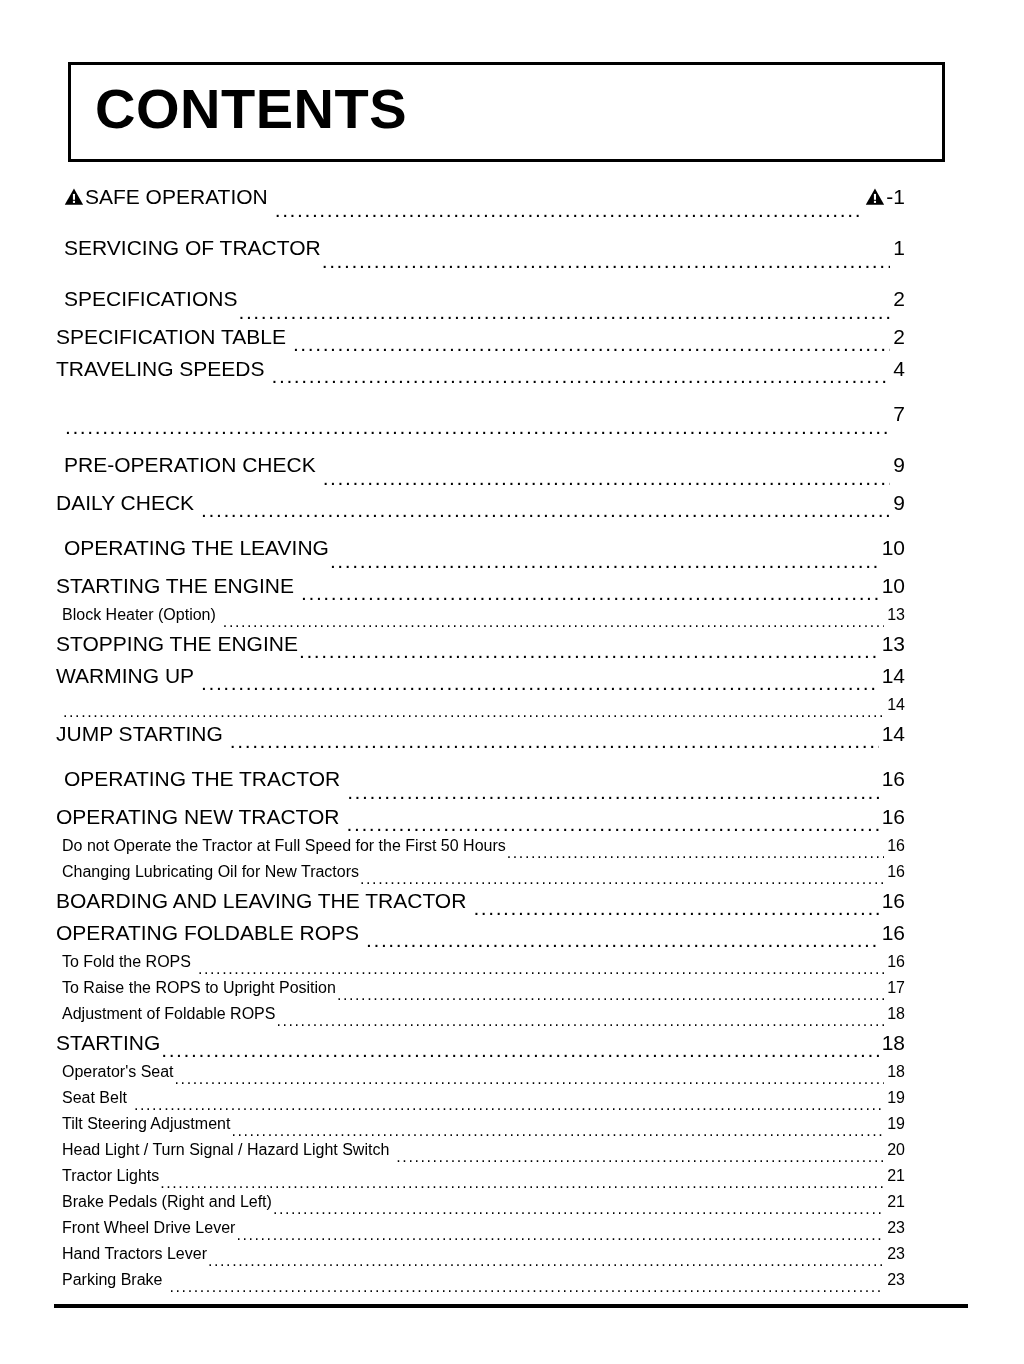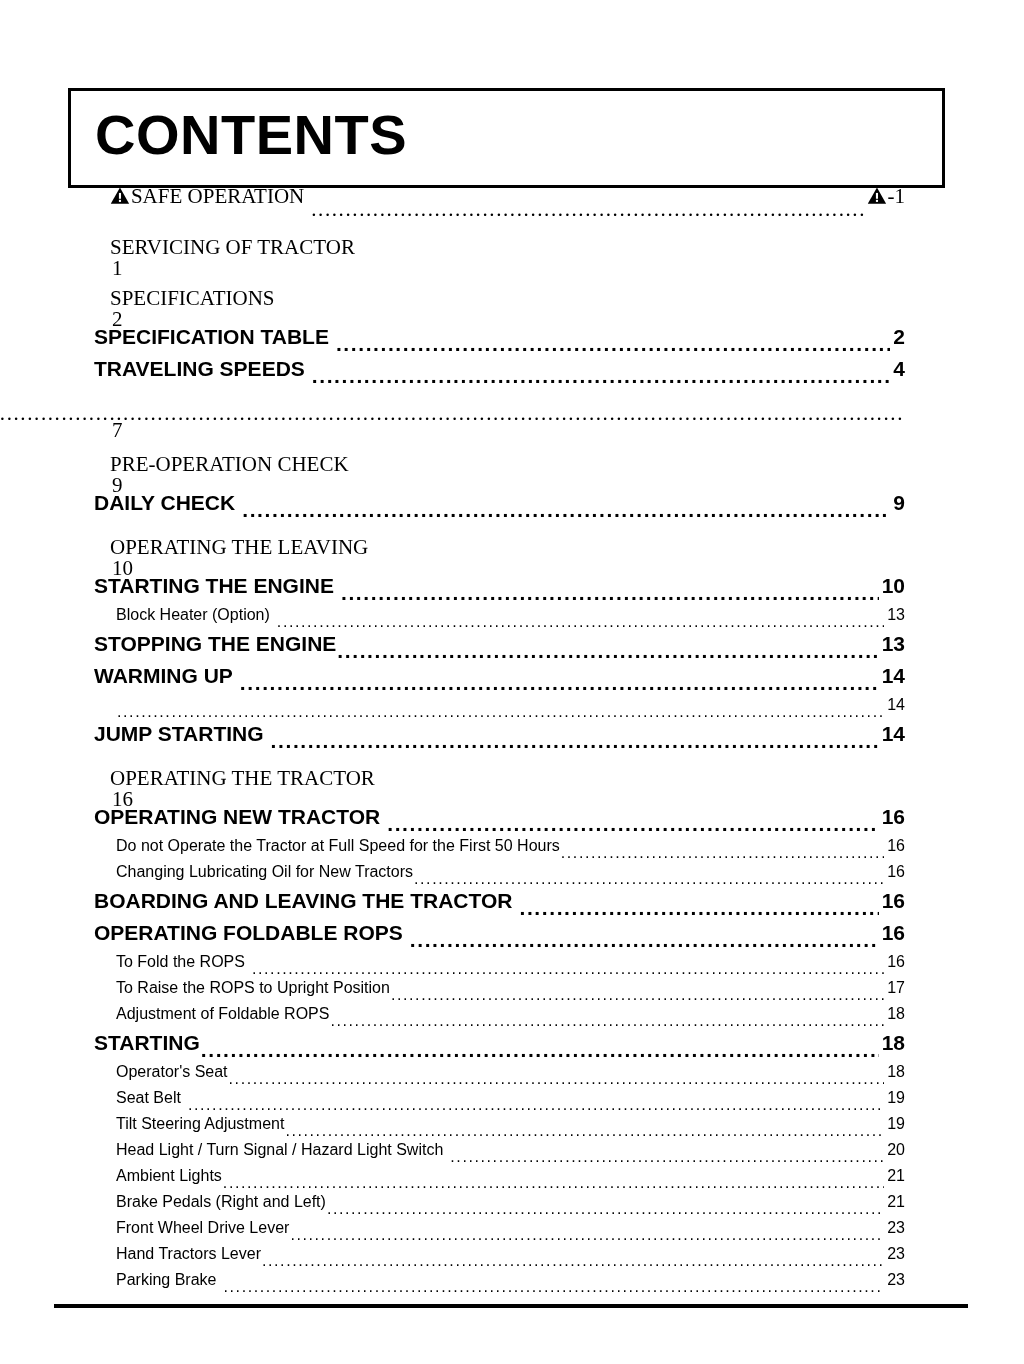--- a/index.html
+++ b/index.html
@@ -23,21 +23,21 @@
     top: 0;
     width: 1024px;
     height: 1364px;
     background: #ffffff;
   }
 
   
   .title-box {
     position: absolute;
     left: 68px;
-    top: 88px;
+    top: 62px;
     width: 877px;
     height: 100px;
     border: 3px solid #000000;
     box-sizing: border-box;
     background: #ffffff;
   }
   .title-text {
     position: absolute;
     left: 24px;
     top: 8px;
@@ -61,23 +61,23 @@
     display: flex;
     align-items: baseline;
     width: 100%;
     box-sizing: border-box;
     padding-right: 119px; 
     white-space: nowrap;
     overflow: hidden;
   }
 
   
-  .lvl0 { padding-left: 110px; font-family: Liberation Serif, serif; }
-  .lvl1 { padding-left: 94px; font-weight: bold; }
-  .lvl2 { padding-left: 116px; }
+  .lvl0 { padding-left: 64px; }
+  .lvl1 { padding-left: 56px; }
+  .lvl2 { padding-left: 62px; }
 
   
   .lvl0 .entry-label,
   .lvl0 .entry-page,
   .lvl1 .entry-label,
   .lvl1 .entry-page {
     font-size: 21px;
     line-height: 21px;
   }
   .lvl2 .entry-label,
@@ -85,21 +85,21 @@
     font-size: 16px;
     line-height: 16px;
   }
 
   
   .lvl0 { height: 38px; }
   .lvl1 { height: 32px; }
   .lvl2 { height: 26px; }
 
   
-  .gap-before { margin-top: 13px; flex-direction: column; }
+  .gap-before { margin-top: 13px; }
 
   .entry-label {
     flex: 0 0 auto;
     color: #000000;
   }
 
   .entry-leader {
     flex: 1 1 auto;
     min-width: 6px;
     overflow: hidden;
@@ -306,21 +306,21 @@
         <span class="entry-label">Tilt Steering Adjustment</span>
         <span class="entry-leader"></span>
         <span class="entry-page">19</span>
       </div>
       <div class="toc-entry lvl2 spaced">
         <span class="entry-label">Head Light / Turn Signal / Hazard Light Switch</span>
         <span class="entry-leader"></span>
         <span class="entry-page">20</span>
       </div>
       <div class="toc-entry lvl2">
-        <span class="entry-label">Ambient Lights</span>
+        <span class="entry-label">Tractor Lights</span>
         <span class="entry-leader"></span>
         <span class="entry-page">21</span>
       </div>
       <div class="toc-entry lvl2">
         <span class="entry-label">Brake Pedals (Right and Left)</span>
         <span class="entry-leader"></span>
         <span class="entry-page">21</span>
       </div>
       <div class="toc-entry lvl2">
         <span class="entry-label">Front Wheel Drive Lever</span>

